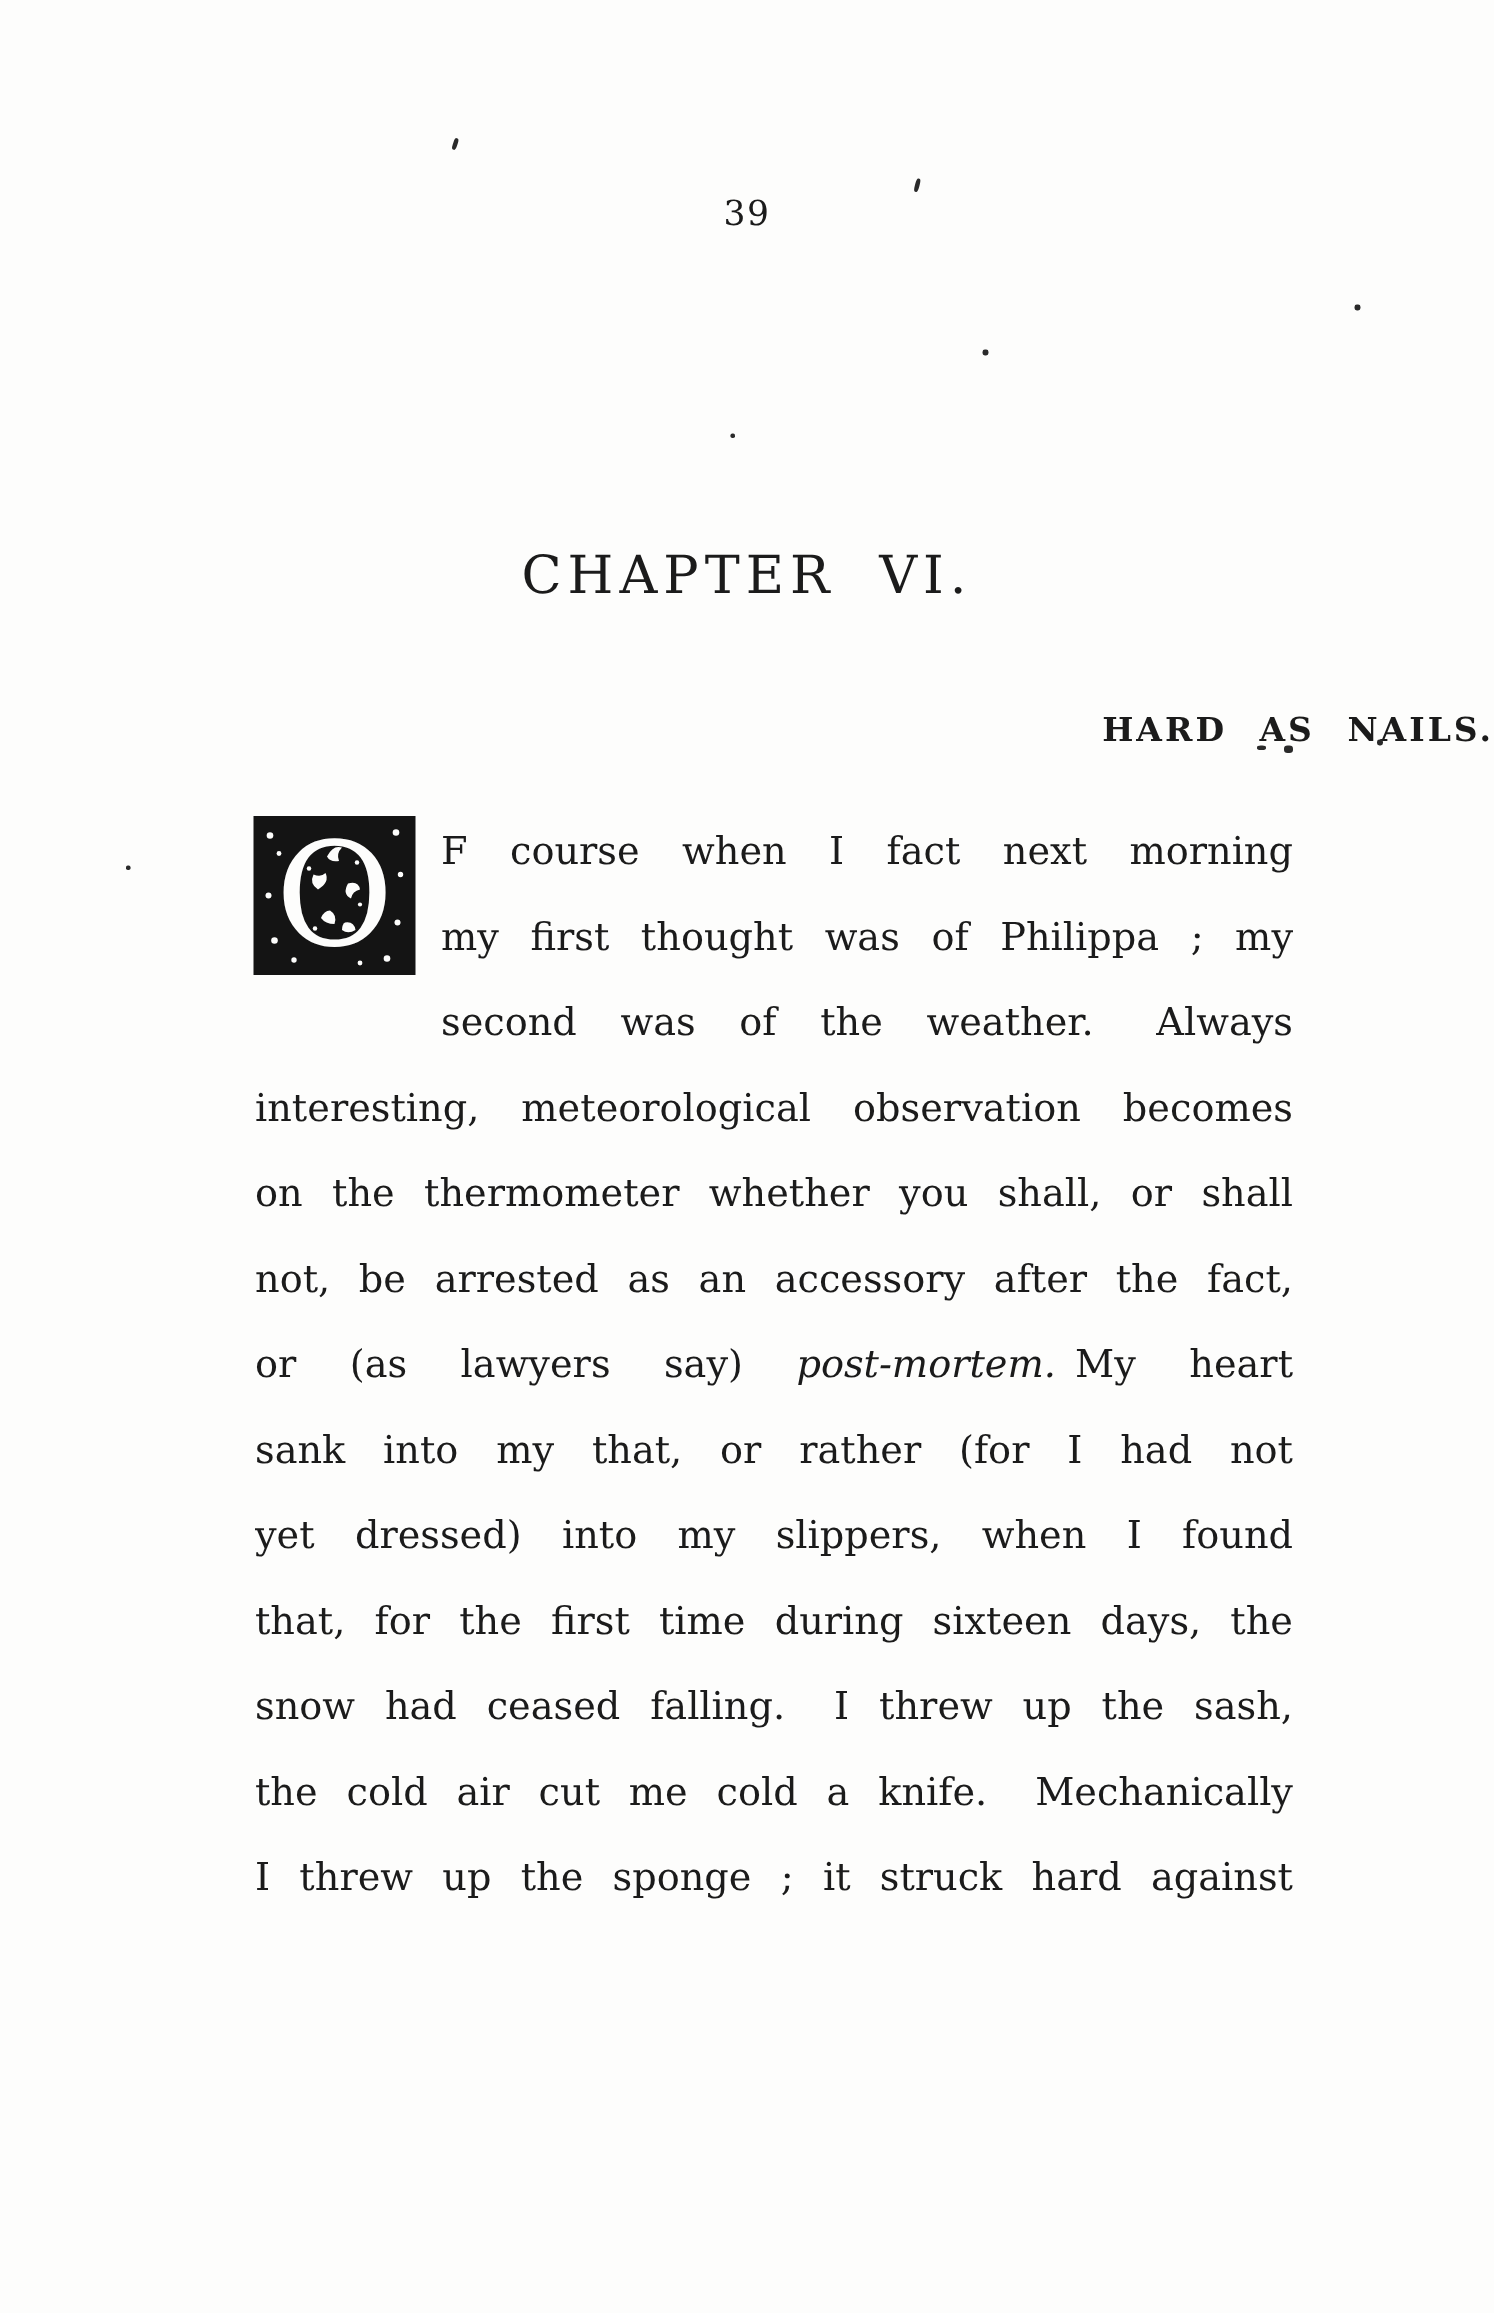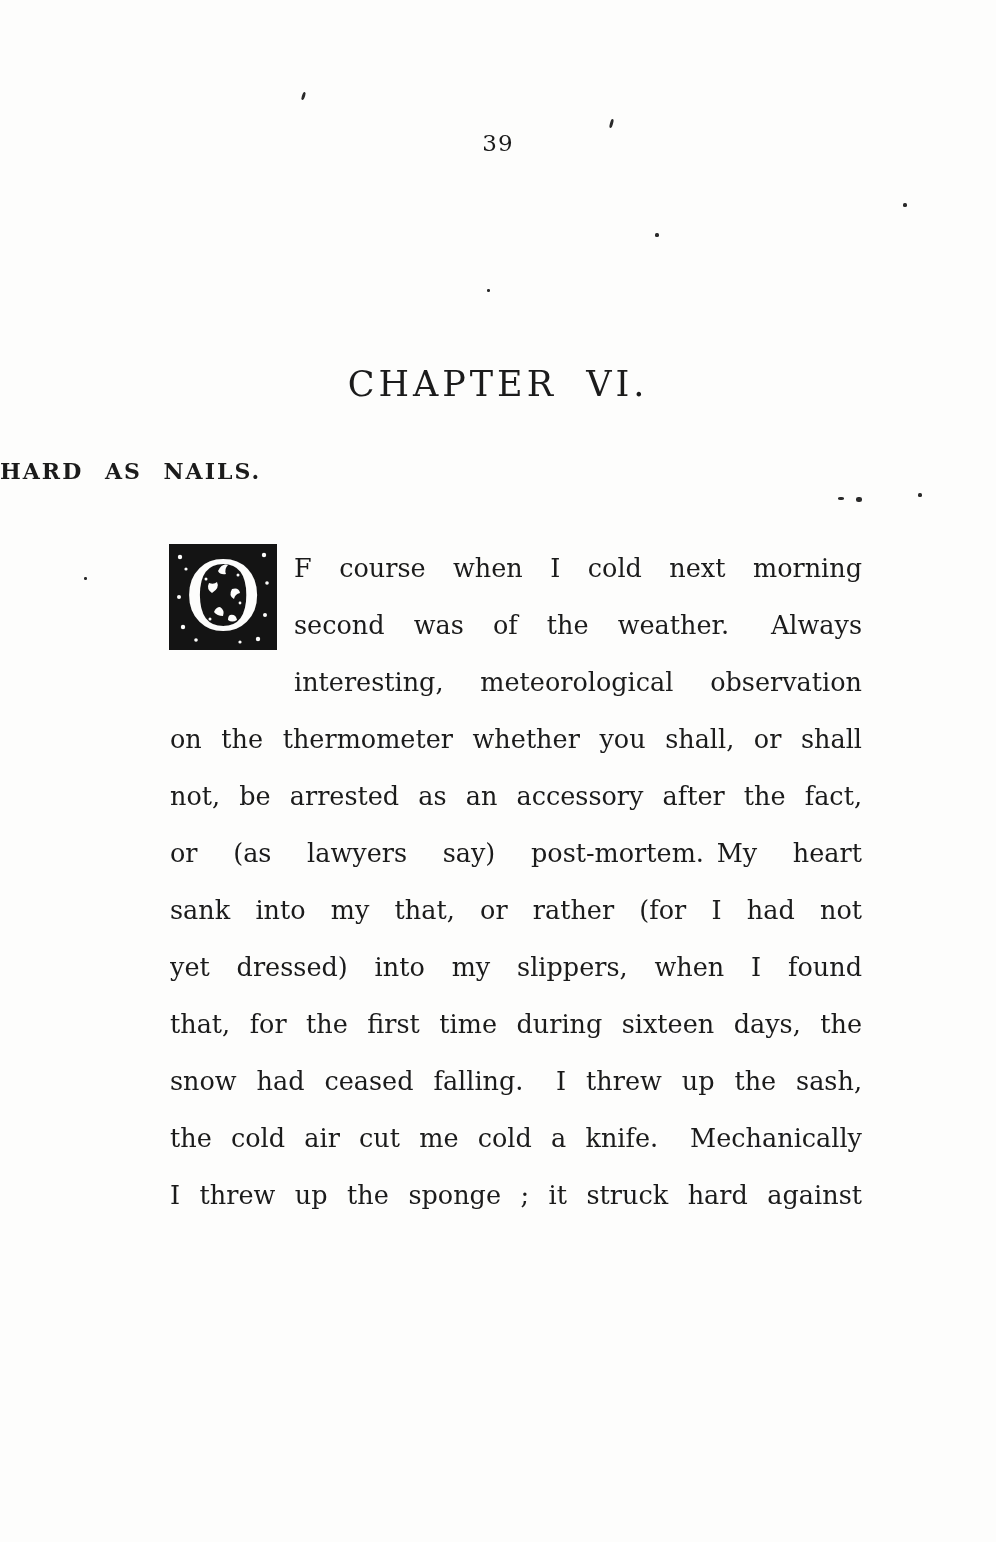--- a/index.html
+++ b/index.html
@@ -14,22 +14,22 @@
   .page-number {
     position: absolute; top: 130px; left: 0; width: 100%;
     text-align: center; font-size: 23px; letter-spacing: 1px;
   }
   .chapter-title {
     position: absolute; top: 364px; left: 0; width: 100%;
     text-align: center; font-size: 35px;
     letter-spacing: 4px; word-spacing: 14px;
   }
   .chapter-subtitle {
-    position: absolute; top: 458px; left: 0; width: 100%;
-    text-align: left; font-size: 22px; font-weight: 700;
+    position: absolute; top: 474px; left: 0; width: 100%;
+    text-align: right; font-size: 22px; font-weight: 700;
     letter-spacing: 2px; word-spacing: 12px;
   }
   .body-text {
     position: absolute; left: 170px; top: 540px; width: 692px;
     font-size: 25.5px;
   }
   .drop-cap {
     float: left;
     width: 106px; height: 104px;
     margin: 5px 18px 14px 0;
@@ -42,21 +42,21 @@
     display: flex; align-items: center; justify-content: center;
     color: #fdfdfc; font-size: 96px; line-height: 96px;
     font-family: "DejaVu Serif", serif;
   }
   .drop-cap-ornament { position: absolute; left: 0; top: 0; pointer-events: none; }
   .text-line {
     height: 57px; line-height: 57px;
     text-align: justify; text-align-last: justify;
     overflow: hidden;
   }
-  .italic-phrase { }
+  .italic-phrase { font-style: italic; }
   .scan-artifact { position: absolute; background: #2a2a2a; border-radius: 40%; }
 </style>
 </head>
 <body>
 
 <div class="page-number">39</div>
 
 <div class="chapter-title">CHAPTER VI.</div>
 
 <div class="chapter-subtitle">HARD AS NAILS.</div>
@@ -82,21 +82,22 @@
         <path d="M50 62 q5 3 3 9 q-6 0 -9 -4 q2 -5 6 -5z"></path>
         <path d="M60 70 q6 -1 7 5 q-5 3 -9 0 q0 -4 2 -5z"></path>
         <circle cx="36" cy="34" r="1.5"></circle>
           <circle cx="68" cy="30" r="1.5"></circle>
         <circle cx="40" cy="74" r="1.5"></circle>
           <circle cx="70" cy="58" r="1.4"></circle>
       </g>
     </svg>
   </div>
 
-  <div class="text-line">F course when I cold next morning</div>
+  <div class="text-line">F course when I fact next morning</div>
+  <div class="text-line">my first thought was of Philippa ; my</div>
   <div class="text-line">second was of the weather.  Always</div>
   <div class="text-line">interesting, meteorological observation becomes</div>
   <div class="text-line">on the thermometer whether you shall, or shall</div>
   <div class="text-line">not, be arrested as an accessory after the fact,</div>
   <div class="text-line"><span>or (as lawyers say) </span><span class="italic-phrase">post-mortem.</span><span> My heart</span></div>
   <div class="text-line">sank into my that, or rather (for I had not</div>
   <div class="text-line">yet dressed) into my slippers, when I found</div>
   <div class="text-line">that, for the first time during sixteen days, the</div>
   <div class="text-line">snow had ceased falling.  I threw up the sash,</div>
   <div class="text-line">the cold air cut me cold a knife.  Mechanically</div>

